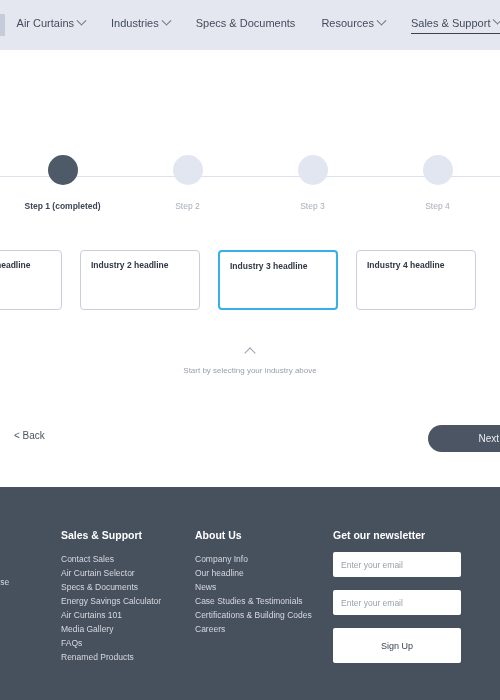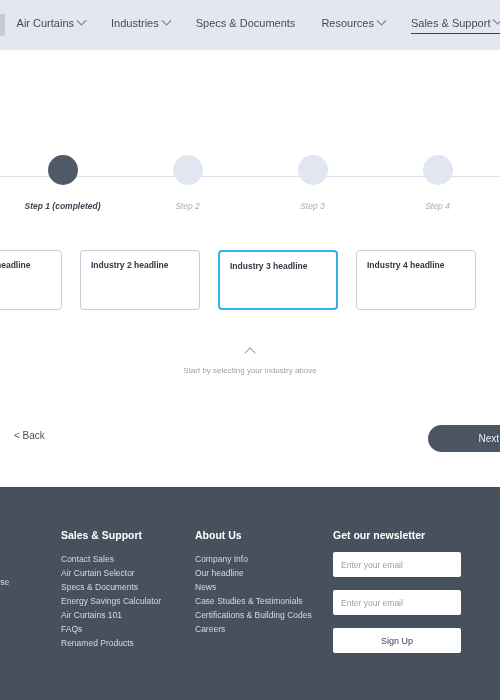--- a/index.html
+++ b/index.html
@@ -53,21 +53,21 @@
     position: absolute; top: 61px; left: 0; width: 500px; height: 1px;
     background: #dfe2ea;
   }
   .steps {
     position: absolute; top: 40px; left: 0; width: 500px;
     display: flex; justify-content: space-around; align-items: flex-start;
   }
   .step { display: flex; flex-direction: column; align-items: center; width: 86px; cursor: pointer; }
   .dot { width: 30px; height: 30px; border-radius: 50%; background: #e2e6f0; }
   .step.done .dot { background: #4f5a68; }
-  .step-label { margin-top: 16px; font-size: 8.5px; color: #a8adba; white-space: nowrap; font-style: italic; }
+  .step-label { margin-top: 16px; font-size: 8.5px; color: #a8adba; white-space: nowrap; }
   .step.done .step-label { color: #3d4553; font-weight: bold; }
 
   
   .cards {
     position: absolute; top: 250px; left: -58px; width: 616px;
     display: flex; gap: 18px;
   }
   .card {
     width: 120px; height: 60px;
     border: 1px solid #c9cedb; border-radius: 4px;
@@ -110,21 +110,21 @@
   .fcol-3 { left: 333px; width: 130px; }
   .fhead { font-size: 10.5px; font-weight: bold; color: #ffffff; margin-bottom: 11px; white-space: nowrap; }
   .flink { font-size: 8.5px; color: #d7dae1; line-height: 14px; cursor: pointer; }
   .field {
     width: 128px; height: 25px; background: #ffffff; border: none; border-radius: 2px;
     margin-bottom: 13px; padding: 7px 8px; font-size: 8.5px; color: #2f3744;
     font-family: "Liberation Sans", sans-serif;
   }
   .field::placeholder { color: #9aa0ad; }
   .signup {
-    width: 128px; height: 25px; background: #ffffff; border: none; border-radius: 2px;
+    width: 128px; height: 35px; background: #ffffff; border: none; border-radius: 2px;
     font-size: 9px; color: #3a4250; cursor: pointer;
     font-family: "Liberation Sans", sans-serif;
   }
 </style>
 </head>
 <body>
 
 <div class="page">
 
   <div class="topbar">
@@ -206,20 +206,21 @@
         <div class="flink">ilities</div>
       </div>
 
       <div class="fcol fcol-1">
         <div class="fhead">Sales &amp; Support</div>
         <div class="flink">Contact Sales</div>
         <div class="flink">Air Curtain Selector</div>
         <div class="flink">Specs &amp; Documents</div>
         <div class="flink">Energy Savings Calculator</div>
         <div class="flink">Air Curtains 101</div>
+        <div class="flink">Media Gallery</div>
         <div class="flink">FAQs</div>
         <div class="flink">Renamed Products</div>
       </div>
 
       <div class="fcol fcol-2">
         <div class="fhead">About Us</div>
         <div class="flink">Company Info</div>
         <div class="flink">Our headline</div>
         <div class="flink">News</div>
         <div class="flink">Case Studies &amp; Testimonials</div>

